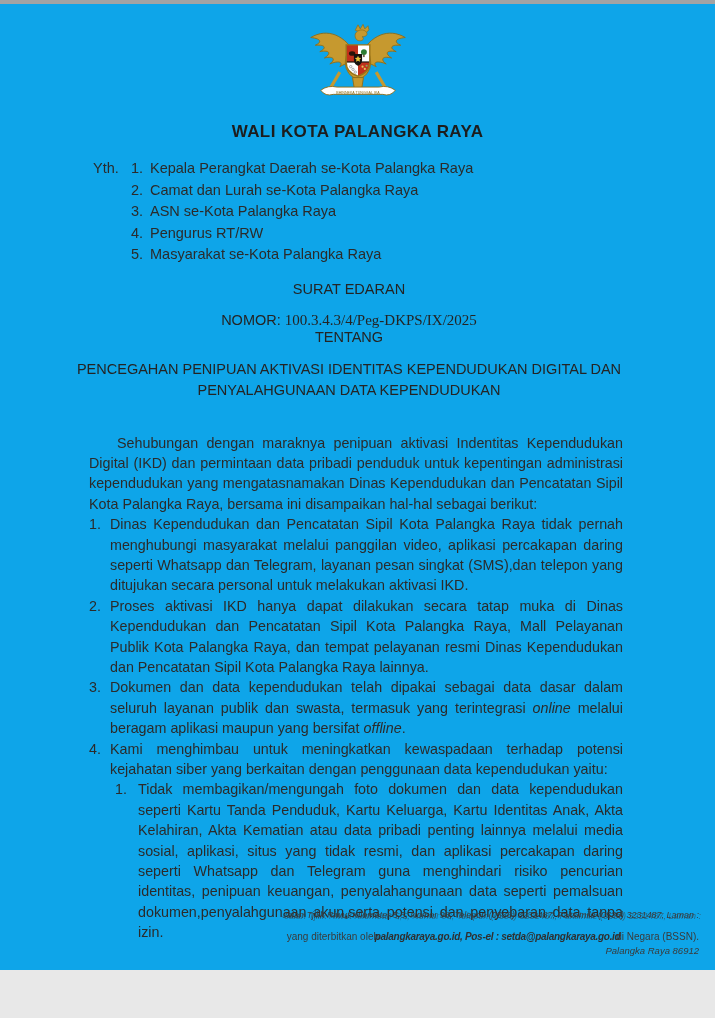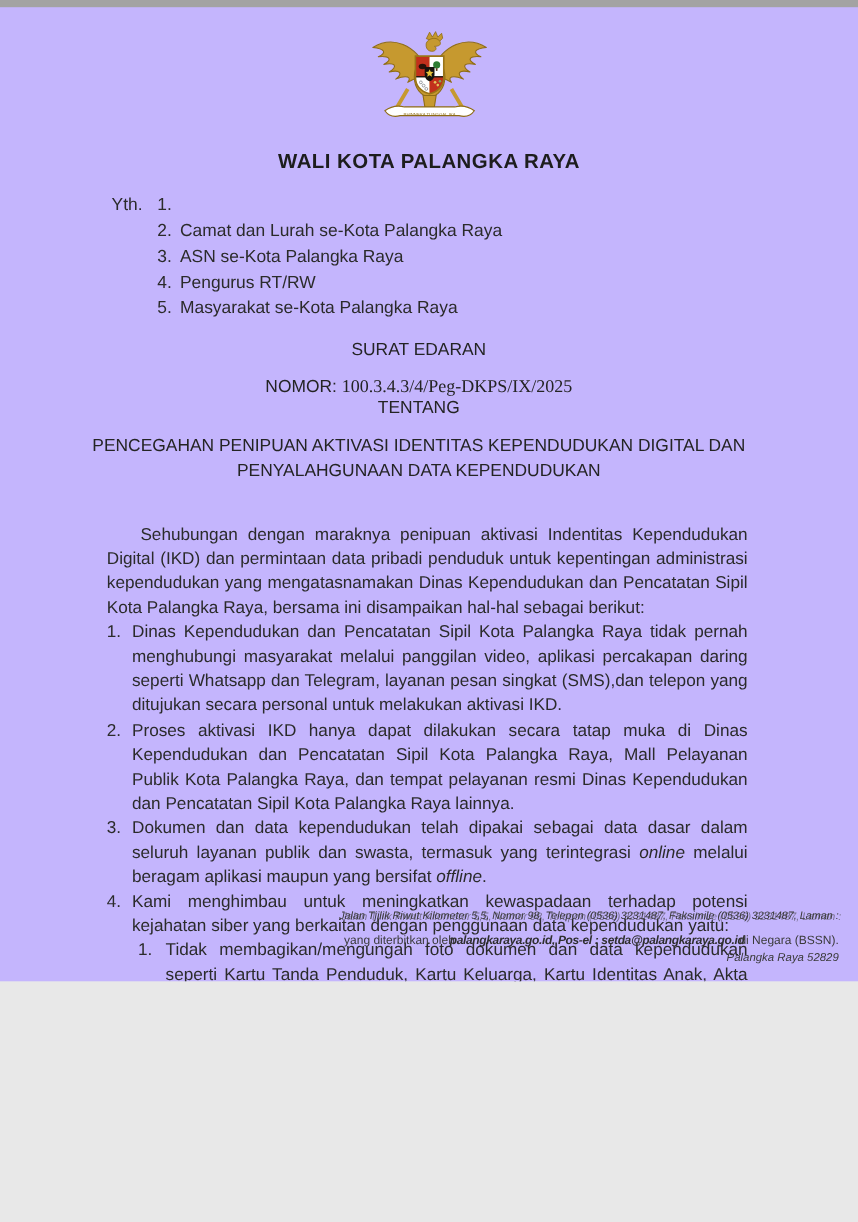--- a/index.html
+++ b/index.html
@@ -1,21 +1,21 @@
 <!DOCTYPE html>
 <html><head>
 <meta charset="utf-8">
 <style>
   html,body{margin:0;padding:0;background:#e8e8e8;}
   .page{
     position:relative;
-    width:715px;height:818px;
+    width:715px;height:970px;
     margin:0 auto;
-    background:#c4b5fd;
-    border-top:6px solid #a3a3a3;
+    background:#0ea5e9;
+    border-top:4px solid #a3a3a3;
     box-sizing:border-box;
     font-family:"Liberation Sans", sans-serif;
     color:#2b2b2b;
     overflow:hidden;
   }
   .content{padding:0 92px 0 75px;}
   
   .emblem-wrap{width:100px;margin:12px auto 0;text-align:center;}
   .letterhead-title{
     text-align:center;font-weight:bold;font-size:17px;letter-spacing:.4px;
@@ -115,20 +115,21 @@
 
   <h1 class="letterhead-title">WALI KOTA PALANGKA RAYA</h1>
 
   <div class="content">
 
     <div class="addressees">
       <span class="salutation">Yth.</span>
       <div class="addr-list">
         <div class="addr-item">
           <span class="addr-num">1.</span>
+          <span>Kepala Perangkat Daerah se-Kota Palangka Raya</span>
         </div>
         <div class="addr-item">
           <span class="addr-num">2.</span>
           <span>Camat dan Lurah se-Kota Palangka Raya</span>
         </div>
         <div class="addr-item">
           <span class="addr-num">3.</span>
           <span>ASN se-Kota Palangka Raya</span>
         </div>
         <div class="addr-item">
@@ -192,16 +193,16 @@
   <div class="footer">
     <div class="f-line1">
       <span class="ghost">Jalan Tjilik Riwut Kilometer 5,5, Nomor 98, Telepon (0536) 3231487, Faksimile (0536) 3231487, Laman :</span>
       <span>Jalan Tjilik Riwut Kilometer 5,5, Nomor 98, Telepon (0536) 3231487, Faksimile (0536) 3231487, Laman :</span>
     </div>
     <div class="f-line2">
       <span class="ov-left">yang diterbitkan oleh</span>
       <span class="ov-mid">palangkaraya.go.id, Pos-el : setda@palangkaraya.go.id</span>
       <span class="ov-right">di Negara (BSSN).</span>
     </div>
-    <div class="f-line3">Palangka Raya 52829</div>
+    <div class="f-line3">Palangka Raya 86912</div>
   </div>
 
 </div>
 
 </body></html>

